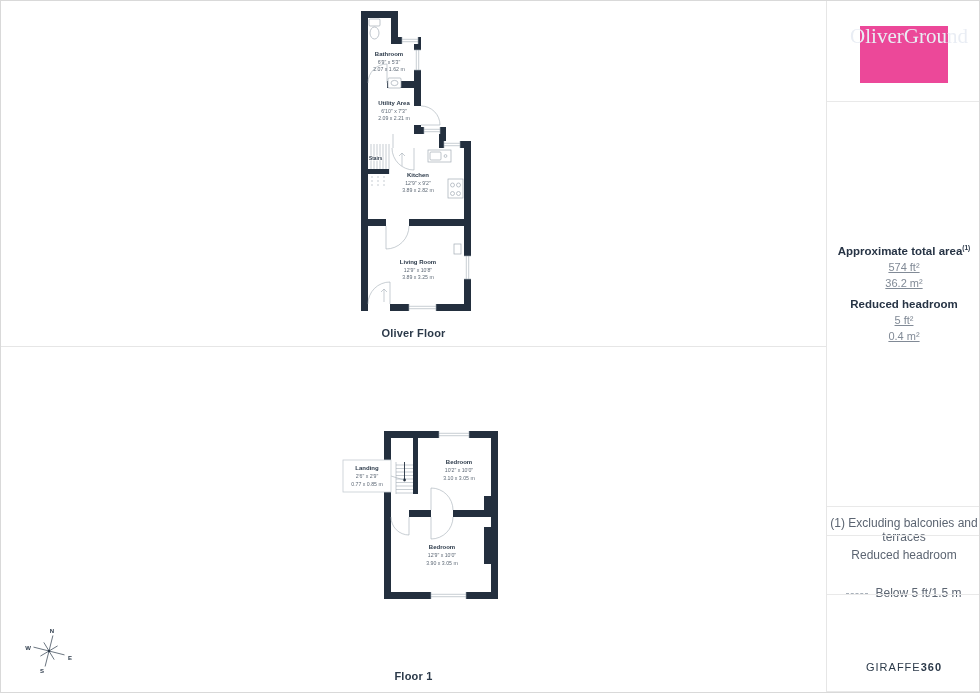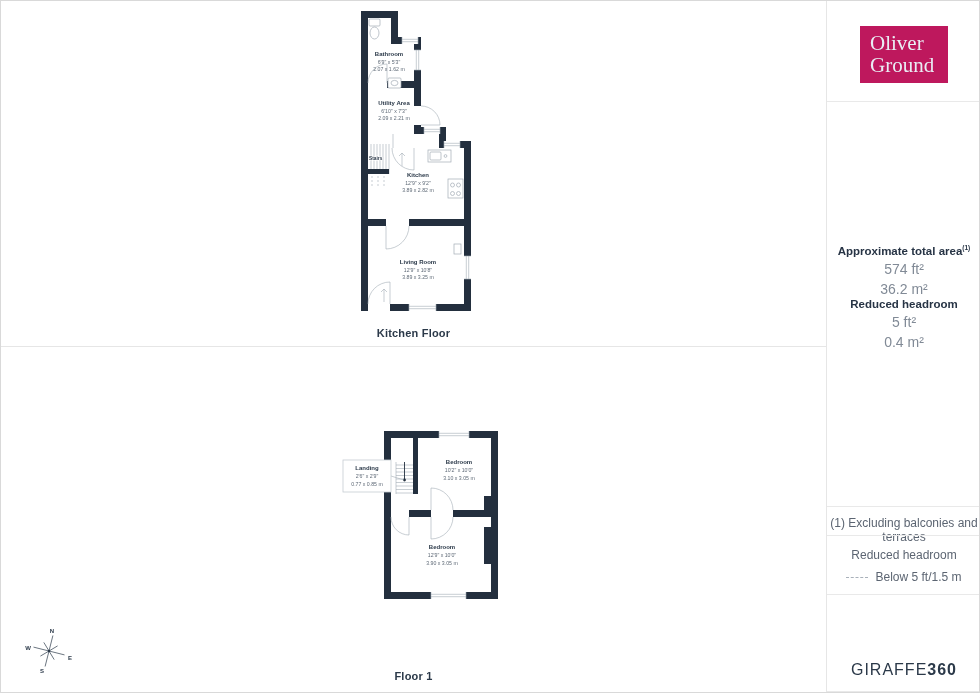--- a/index.html
+++ b/index.html
@@ -14,37 +14,37 @@
   .sidebar-border { position:absolute; left:825px; top:0; width:1px; height:693px; background:#e6e6e6; }
   .floor-caption {
     position:absolute; left:0; width:825px; text-align:center;
     font-size:11px; font-weight:bold; color:#2b3949; letter-spacing:.2px;
   }
   
   #sidebar { position:absolute; left:826px; top:0; width:154px; height:693px; background:#fff; }
   .sb-line { position:absolute; left:0; width:154px; height:1px; background:#e9e9e9; }
   .logo-box {
     position:absolute; left:33px; top:25px; width:88px; height:57px;
-    background:#be185d; color:#e9edf4; font-family:"Liberation Serif","DejaVu Serif",serif;
-    font-size:21px; line-height:1.04; display:flex; flex-direction:column; justify-content:center;
+    background:#ec4899; color:#e9edf4; font-family:"Liberation Serif","DejaVu Serif",serif;
+    font-size:21px; line-height:1.04; display:flex; flex-direction:row; justify-content:center;
     padding-left:10px;
   }
   .sb-block { position:absolute; left:0; width:154px; text-align:center; }
   .sb-title { font-size:11.5px; font-weight:bold; color:#273445; }
   .sb-title sup { font-size:6.5px; }
-  .sb-value { font-size:14px; color:#818a96; margin-top:4px; }
+  .sb-value { font-size:11px; color:#818a96; margin-top:4px;text-decoration:underline; }
   .sb-small { font-size:12px; color:#5c6572; }
-  .legend-row { display:flex; align-items:center; justify-content:center; gap:7px; margin-top:8px; }
+  .legend-row { display:flex; align-items:center; justify-content:center; gap:7px; margin-top:24px; }
   .dash-swatch { width:22px; height:0; border-top:1px dashed #a9b1ba; display:inline-block; }
   .disclaimer {
     position:absolute; left:0; top:602px; width:154px; padding:0 13px;
     font-size:8.7px; line-height:1.55; color:#6b7482; text-align:center;
   }
   .credit { position:absolute; left:0; top:660px; width:154px; text-align:center;
-    font-size:16px; letter-spacing:1px; color:#2b3949; }
+    font-size:11px; letter-spacing:1px; color:#2b3949; }
   .credit .b { font-weight:bold; }
   
   svg text { font-family:"Liberation Sans","DejaVu Sans",sans-serif; }
   .room-name { font-size:6px; font-weight:bold; fill:#2b3949; }
   .room-dim  { font-size:5.2px; fill:#5f6a77; }
   .stairs-lbl { font-size:4.8px; font-weight:bold; fill:#2b3949; paint-order:stroke; stroke:#ffffff; stroke-width:1px; }
   .wall { fill:#232f3e; }
   .thin { stroke:#a3acb6; stroke-width:.6; fill:none; }
   .fix  { stroke:#a3acb6; stroke-width:.7; fill:#ffffff; }
   .darkline { stroke:#232f3e; stroke-width:.9; fill:none; }
@@ -204,21 +204,21 @@
       <text class="room-dim" x="62" y="178.5">12'9" x 9'2"</text>
       <text class="room-dim" x="62" y="185.5">3.89 x 2.82 m</text>
     </g>
     <g text-anchor="middle">
       <text class="room-name" x="62" y="258">Living Room</text>
       <text class="room-dim" x="62" y="265.5">12'9" x 10'8"</text>
       <text class="room-dim" x="62" y="272.5">3.89 x 3.25 m</text>
     </g>
   </svg>
 
-  <div class="floor-caption" style="top:326px;">Kitchen Floor</div>
+  <div class="floor-caption" style="top:326px;">Oliver Floor</div>
 
   <div class="divider-h"></div>
 
   <svg class="abs" style="left:335px; top:428px;" width="165" height="175" viewBox="0 0 165 175">
     <g>
       <rect class="wall" x="48" y="2" width="7" height="168"></rect>
       <rect class="wall" x="48" y="2" width="114" height="7"></rect>
       <rect class="wall" x="155" y="2" width="7" height="168"></rect>
       <rect class="wall" x="48" y="163" width="114" height="7"></rect>
       <rect class="wall" x="77" y="9" width="5" height="56"></rect>

